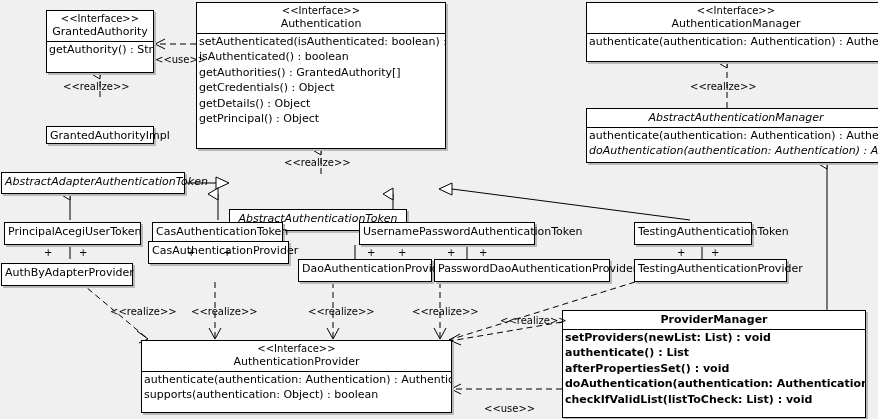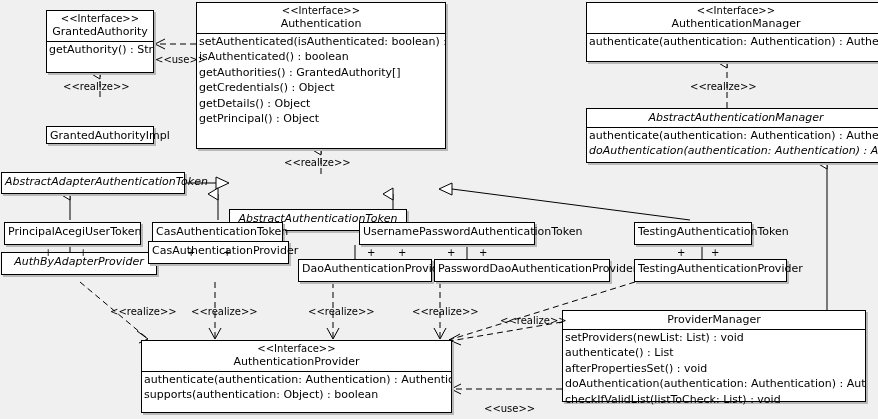--- a/index.html
+++ b/index.html
@@ -157,21 +157,21 @@
   <div class="box" style="left:152px;top:222px;width:131px;height:39px;">
     <div class="cname compact">CasAuthenticationToken</div>
   </div>
   <div class="box" style="left:359px;top:222px;width:176px;height:23px;">
     <div class="cname compact">UsernamePasswordAuthenticationToken</div>
   </div>
   <div class="box" style="left:634px;top:222px;width:118px;height:23px;">
     <div class="cname compact">TestingAuthenticationToken</div>
   </div>
 
-  <div class="box" style="left:1px;top:252px;width:156px;height:23px;font-style:italic;">
+  <div class="box" style="left:1px;top:263px;width:132px;height:23px;">
     <div class="cname compact">AuthByAdapterProvider</div>
   </div>
   <div class="box" style="left:148px;top:241px;width:141px;height:23px;">
     <div class="cname compact">CasAuthenticationProvider</div>
   </div>
   <div class="box" style="left:298px;top:259px;width:134px;height:23px;">
     <div class="cname compact">DaoAuthenticationProvider</div>
   </div>
   <div class="box" style="left:434px;top:259px;width:176px;height:23px;">
     <div class="cname compact">PasswordDaoAuthenticationProvider</div>
@@ -184,21 +184,21 @@
     <div class="hdr">
       <div class="stereo">&lt;&lt;Interface&gt;&gt;</div>
       <div class="cname">AuthenticationProvider</div>
     </div>
     <div class="sep mlist">
       <div class="m">authenticate(authentication: Authentication) : Authentication</div>
       <div class="m">supports(authentication: Object) : boolean</div>
     </div>
   </div>
 
-  <div class="box" style="left:562px;top:310px;width:304px;height:92px;">
+  <div class="box" style="left:562px;top:310px;width:304px;height:108px;font-weight:bold;">
     <div class="hdr" style="padding-top:2px;">
       <div class="cname">ProviderManager</div>
     </div>
     <div class="sep mlist">
       <div class="m">setProviders(newList: List) : void</div>
       <div class="m">authenticate() : List</div>
       <div class="m">afterPropertiesSet() : void</div>
       <div class="m">doAuthentication(authentication: Authentication) : Authentication</div>
       <div class="m">checkIfValidList(listToCheck: List) : void</div>
     </div>

